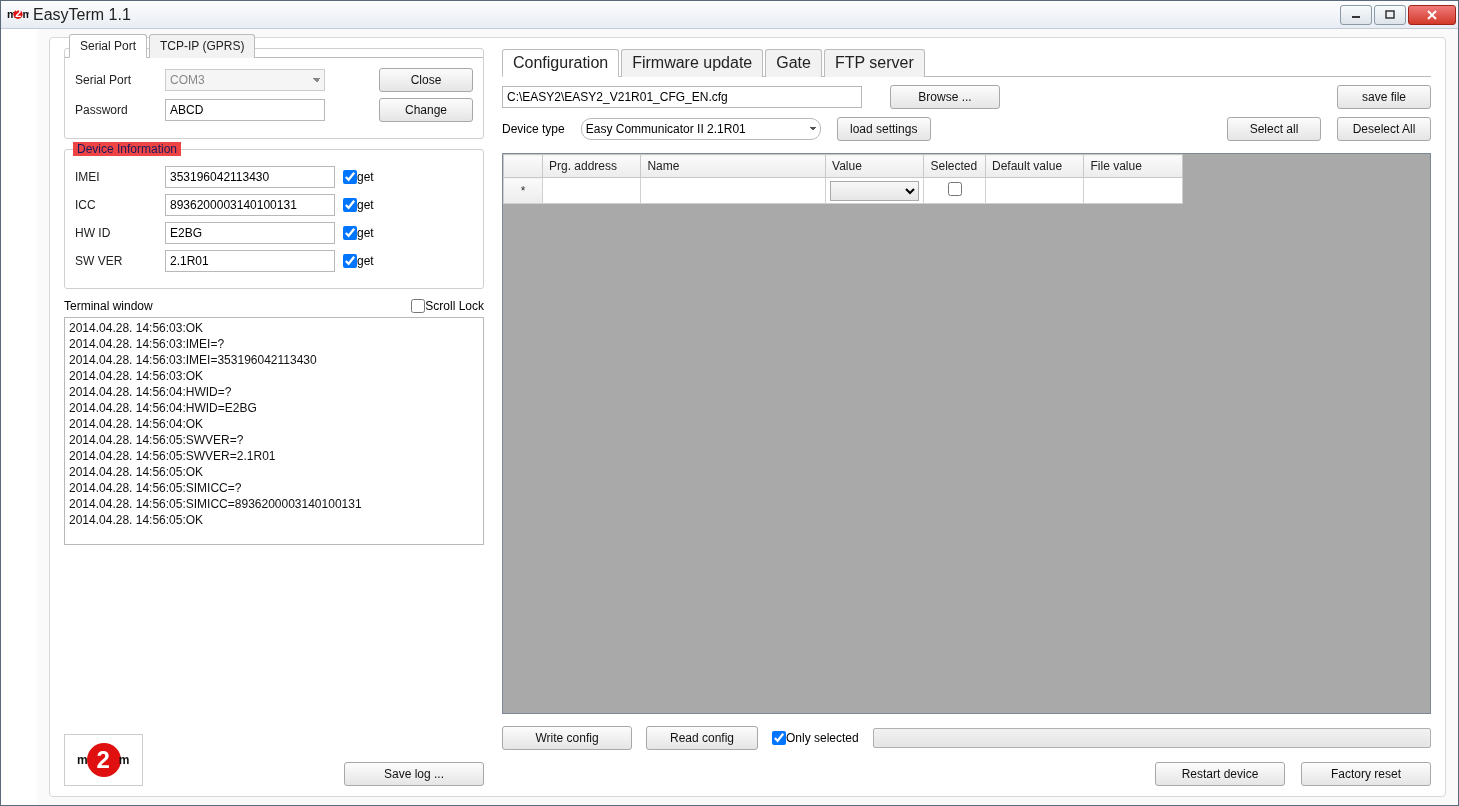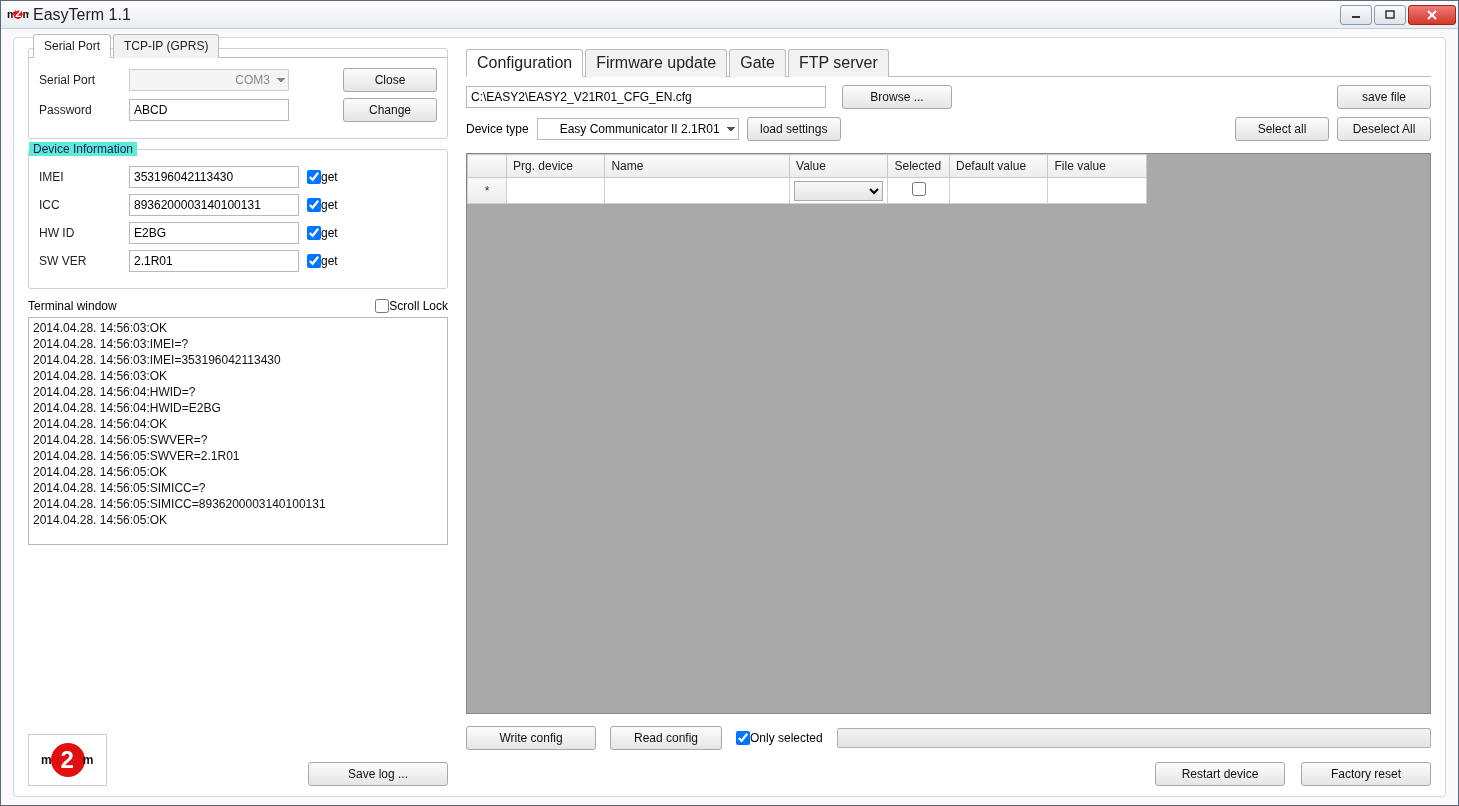--- a/index.html
+++ b/index.html
@@ -9,39 +9,39 @@
 .window { width: 1459px; height: 806px; background: #fff; border: 1px solid #5a6a7a; box-shadow: 0 0 8px rgba(0,0,0,0.3); }
 .titlebar { height: 28px; background: linear-gradient(#fdfdfe, #e8edf3); display: flex; align-items: center; padding: 0 2px; border-bottom: 1px solid #c3cbd4; }
 .titlebar .icon { width: 22px; height: 16px; margin: 0 4px; display: inline-flex; align-items: center; }
 .titlebar .title { flex: 1; color: #222; font-size: 16px; }
 .win-controls { display: flex; gap: 2px; }
 .win-btn { width: 32px; height: 20px; border: 1px solid #8a9aa8; border-radius: 3px; background: linear-gradient(#f8fafb,#dde4ea); display: flex; align-items: center; justify-content: center; }
 .win-btn.close { width: 48px; background: linear-gradient(#f07a7a,#d23a2a); border-color: #a02518; }
 .win-btn svg { width: 12px; height: 10px; }
 
 
-.client { position: relative; height: 776px; background: #fafafa; padding: 8px 12px; }
+.client { position: relative; height: 776px; background: #fafafa; padding: 8px 12px; margin-left: 36px; }
 .panel-outer { border: 1px solid #d8d8d8; background: #fff; height: 100%; border-radius: 4px; padding: 10px 14px; display: flex; gap: 18px; }
 
 
 .left-col { width: 420px; display: flex; flex-direction: column; }
 
 
 .group { border: 1px solid #d0d0d0; border-radius: 3px; position: relative; padding: 16px 10px 10px 10px; margin-bottom: 10px; }
-.group-title { position: absolute; top: -8px; left: 0; background: #5eead4; padding: 0 4px; color: #1a1a60; }
+.group-title { position: absolute; top: -8px; left: 8px; background: #ef4444; padding: 0 4px; color: #1a1a60; }
 
 
 .tabs { display: flex; border-bottom: 1px solid #bbb; margin: -16px -10px 10px -10px; padding: 0 4px; }
 .tab { padding: 4px 10px 4px 10px; border: 1px solid #bbb; border-bottom: none; background: #f2f2f2; border-top-left-radius: 3px; border-top-right-radius: 3px; margin-right: 2px; position: relative; top: 1px; color: #222; }
 .tab.active { background: #fff; border-bottom: 1px solid #fff; }
 
 .form-row { display: flex; align-items: center; margin-bottom: 6px; gap: 8px; }
 .form-row label { width: 82px; color: #222; }
 .select, .text-input { height: 22px; border: 1px solid #b8b8b8; background: #fff; padding: 0 4px; font-size: 12px; }
-.select { appearance: none; padding-right: 18px; background-image: linear-gradient(45deg, transparent 50%, #555 50%), linear-gradient(-45deg, transparent 50%, #555 50%); background-position: right 7px center, right 3px center; background-size: 4px 4px; background-repeat: no-repeat; text-align: right; }
+.select { appearance: none; padding-right: 18px; background-image: linear-gradient(45deg, transparent 50%, #555 50%), linear-gradient(-45deg, transparent 50%, #555 50%); background-position: right 7px center, right 3px center; background-size: 4px 4px; background-repeat: no-repeat; }
 .select[disabled] { background-color: #f2f2f2; color: #555; }
 .btn { height: 24px; min-width: 94px; padding: 0 12px; border: 1px solid #a8a8a8; border-radius: 3px; background: linear-gradient(#fcfcfc,#e5e5e5); color: #111; cursor: pointer; }
 
 .chk { display: flex; align-items: center; gap: 0; }
 input[type=checkbox] { width: 14px; height: 14px; }
 
 
 .status-row { display: flex; align-items: center; gap: 8px; margin: 6px 0 10px 0; }
 
 
@@ -50,25 +50,25 @@
 
 
 .bottom-left { display: flex; align-items: flex-end; justify-content: space-between; margin-top: auto; }
 .logo { border: 1px solid #ccc; background: #fff; padding: 8px 12px; }
 
 
 .right-col { flex: 1; display: flex; flex-direction: column; }
 .right-tabs { display: flex; border-bottom: 1px solid #bbb; margin-bottom: 8px; }
 .right-tabs .tab { font-size: 16px; }
 
-.path-row { display: flex; align-items: center; gap: 16px; margin-bottom: 8px; }
+.path-row { display: flex; align-items: center; gap: 28px; margin-bottom: 8px; }
 .path-input { flex: 0 0 360px; }
 .spacer { flex: 1; }
 
-.device-row { display: flex; align-items: center; gap: 8px; margin-bottom: 12px; }
+.device-row { display: flex; align-items: center; gap: 16px; margin-bottom: 12px; }
 
 
 .grid-wrap { flex: 1; border: 1px solid #7a8a9a; background: #a9a9a9; position: relative; overflow: hidden; }
 .grid-table { background: #fff; border-collapse: collapse; width: 680px; }
 .grid-table th { background: linear-gradient(#fbfbfb,#ececec); border: 1px solid #c8c8c8; padding: 4px 6px; text-align: left; font-weight: normal; color: #222; }
 .grid-table td { border: 1px solid #d0d0d0; height: 26px; padding: 2px 4px; background: #fff; }
 .grid-table td.rowhdr { background: linear-gradient(#fbfbfb,#ececec); width: 38px; text-align: center; color: #333; }
 .cell-select { width: 100%; height: 20px; border: 1px solid #aaa; background: linear-gradient(#f8f8f8,#e6e6e6); }
 
 
@@ -222,35 +222,35 @@
 
         <div class="path-row">
           <input class="text-input path-input" value="C:\EASY2\EASY2_V21R01_CFG_EN.cfg" style="">
           <button class="btn" style="width:110px;">Browse ...</button>
           <div class="spacer"></div>
           <button class="btn" style="width:94px;">save file</button>
         </div>
 
         <div class="device-row">
           <span>Device type</span>
-          <select class="select" style="width:202px;">
+          <select class="select" style="width:240px;border-radius:10px;">
             <option>Easy Communicator II 2.1R01</option>
           </select>
           <button class="btn" style="width:94px;">load settings</button>
           <div class="spacer"></div>
           <button class="btn" style="width:84px;">Select all</button>
           <button class="btn" style="width:94px;">Deselect All</button>
         </div>
 
         <div class="grid-wrap">
           <table class="grid-table">
             <thead>
               <tr>
                 <th style="width:38px;"></th>
-                <th style="width:96px;">Prg. device</th>
+                <th style="width:96px;">Prg. address</th>
                 <th style="width:180px;">Name</th>
                 <th style="width:96px;">Value</th>
                 <th style="width:60px;">Selected</th>
                 <th style="width:96px;">Default value</th>
                 <th style="width:96px;">File value</th>
               </tr>
             </thead>
             <tbody>
               <tr>
                 <td class="rowhdr">*</td>

